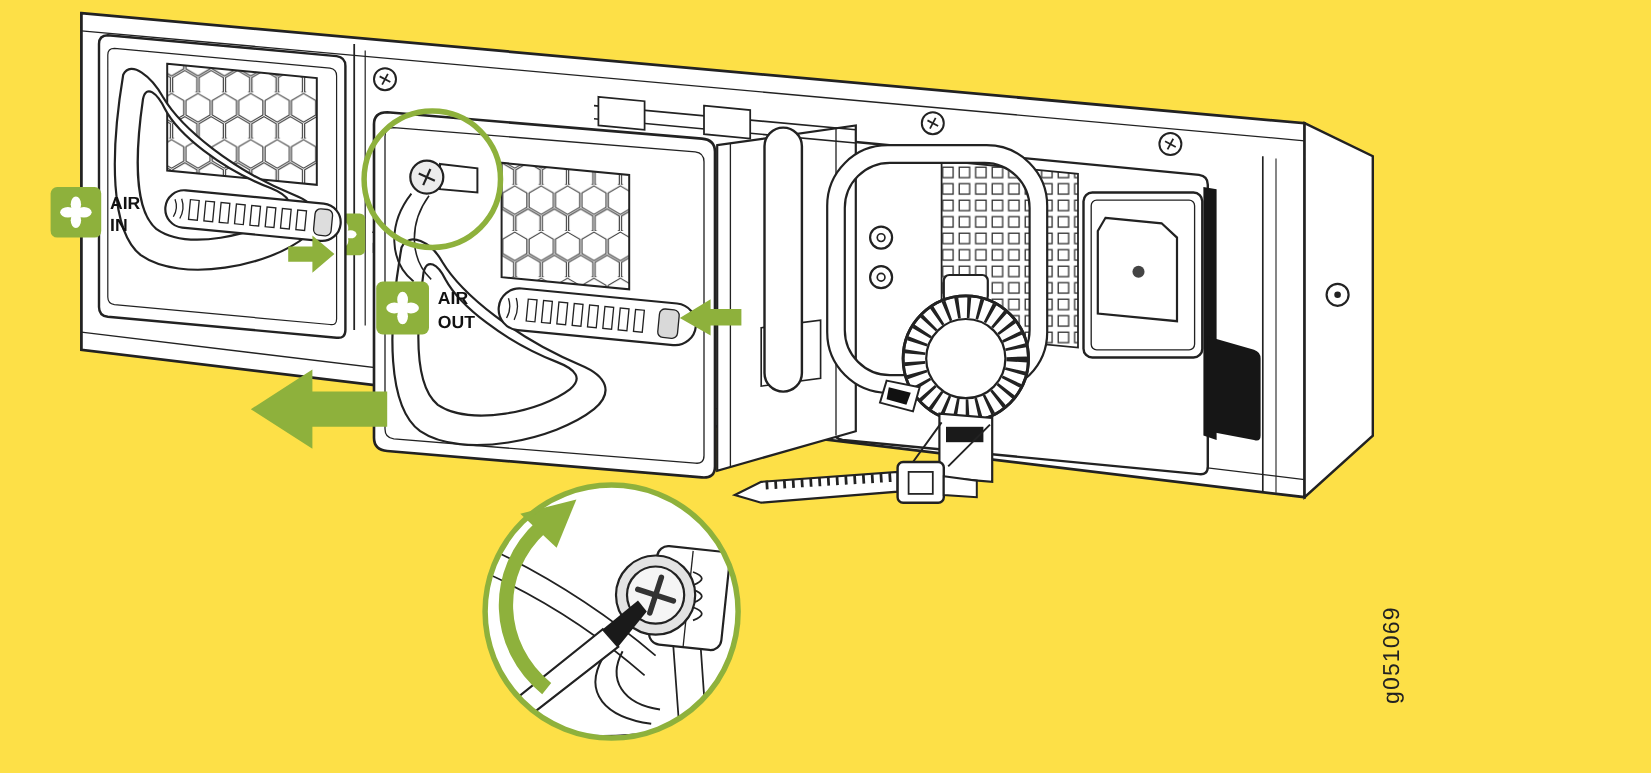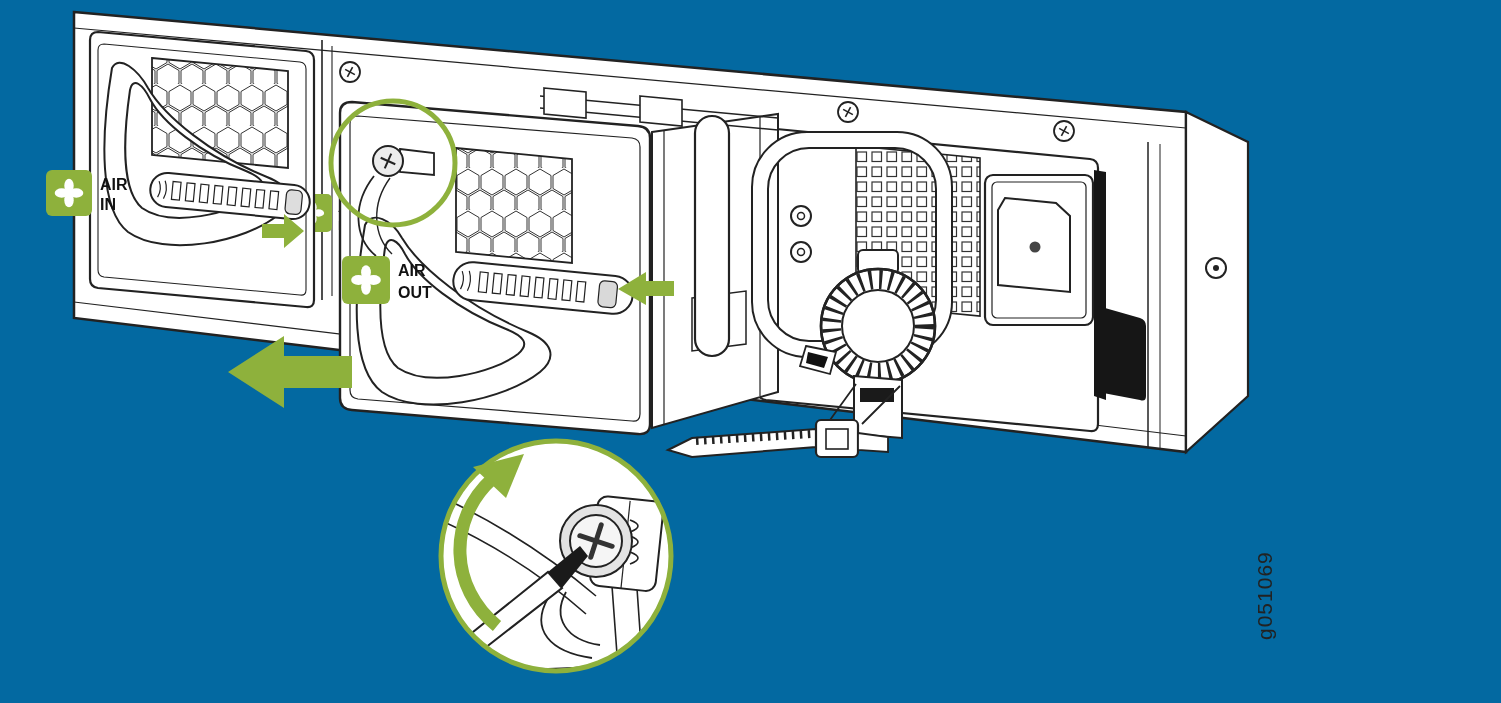--- a/index.html
+++ b/index.html
@@ -1,20 +1,20 @@
 <!DOCTYPE html>
 <html><head>
 <meta charset="utf-8">
 <style>
   html, body { margin: 0; padding: 0; background: #ffffff; }
   .stage {
     position: relative;
     width: 1501px;
     height: 703px;
-    background: #0369a1;
+    background: #fde047;
     font-family: "Liberation Sans", sans-serif;
     overflow: hidden;
   }
   svg { display: block; }
   .badge-text {
     font-family: "Liberation Sans", sans-serif;
     font-weight: bold;
     fill: #111111;
   }
   .fig-id {

